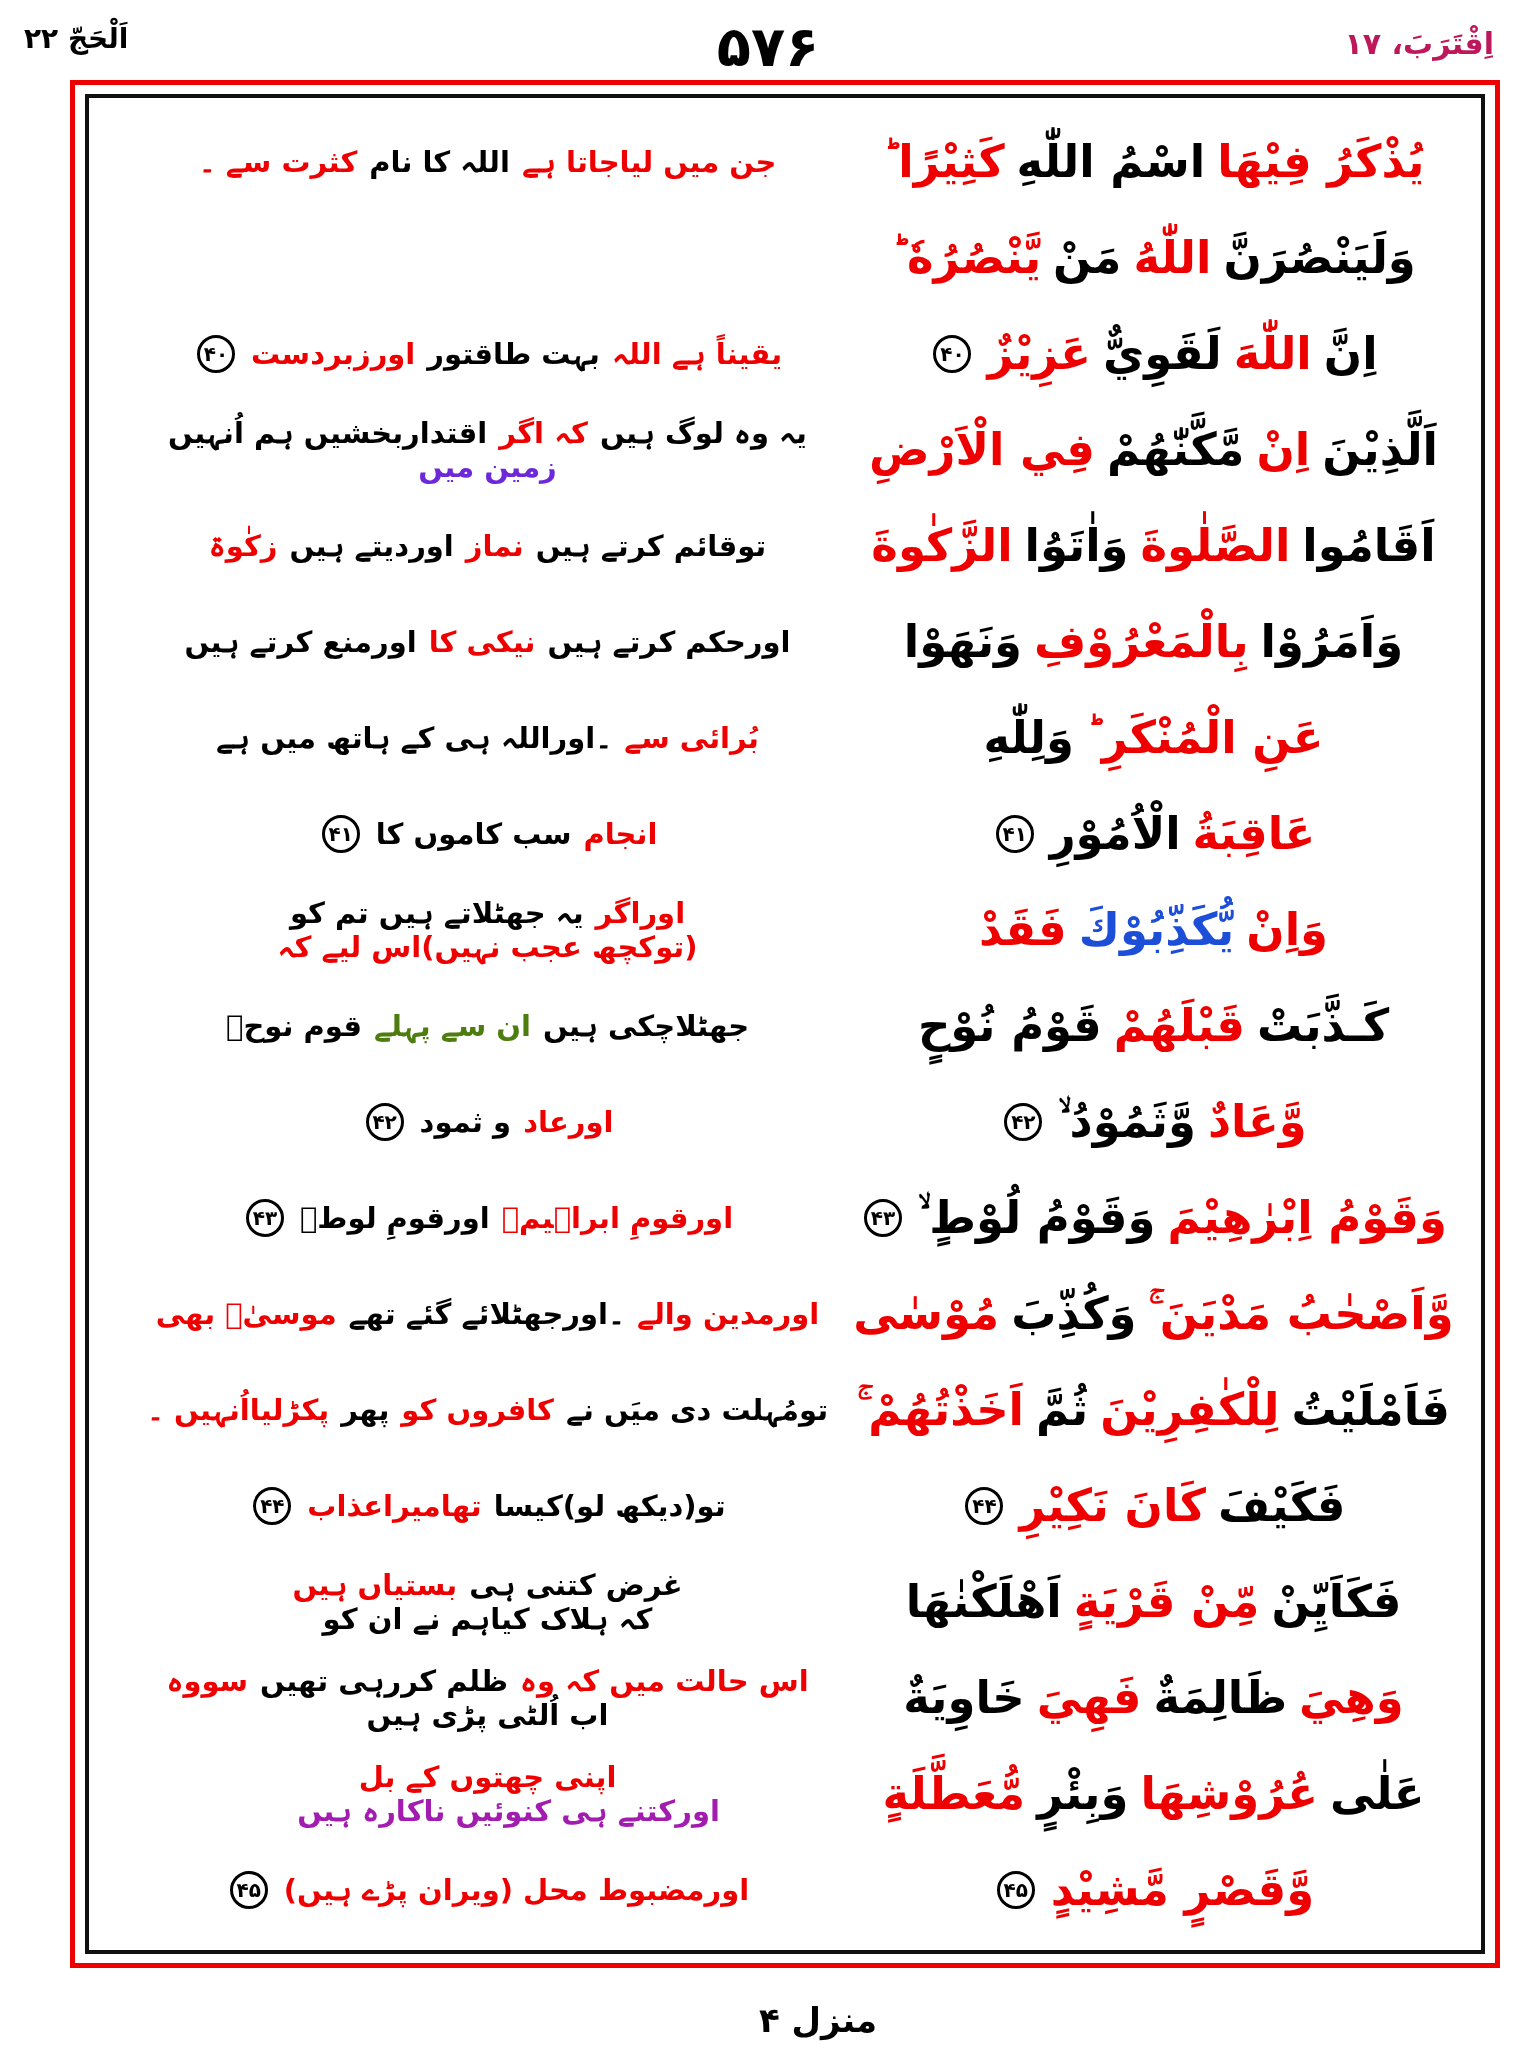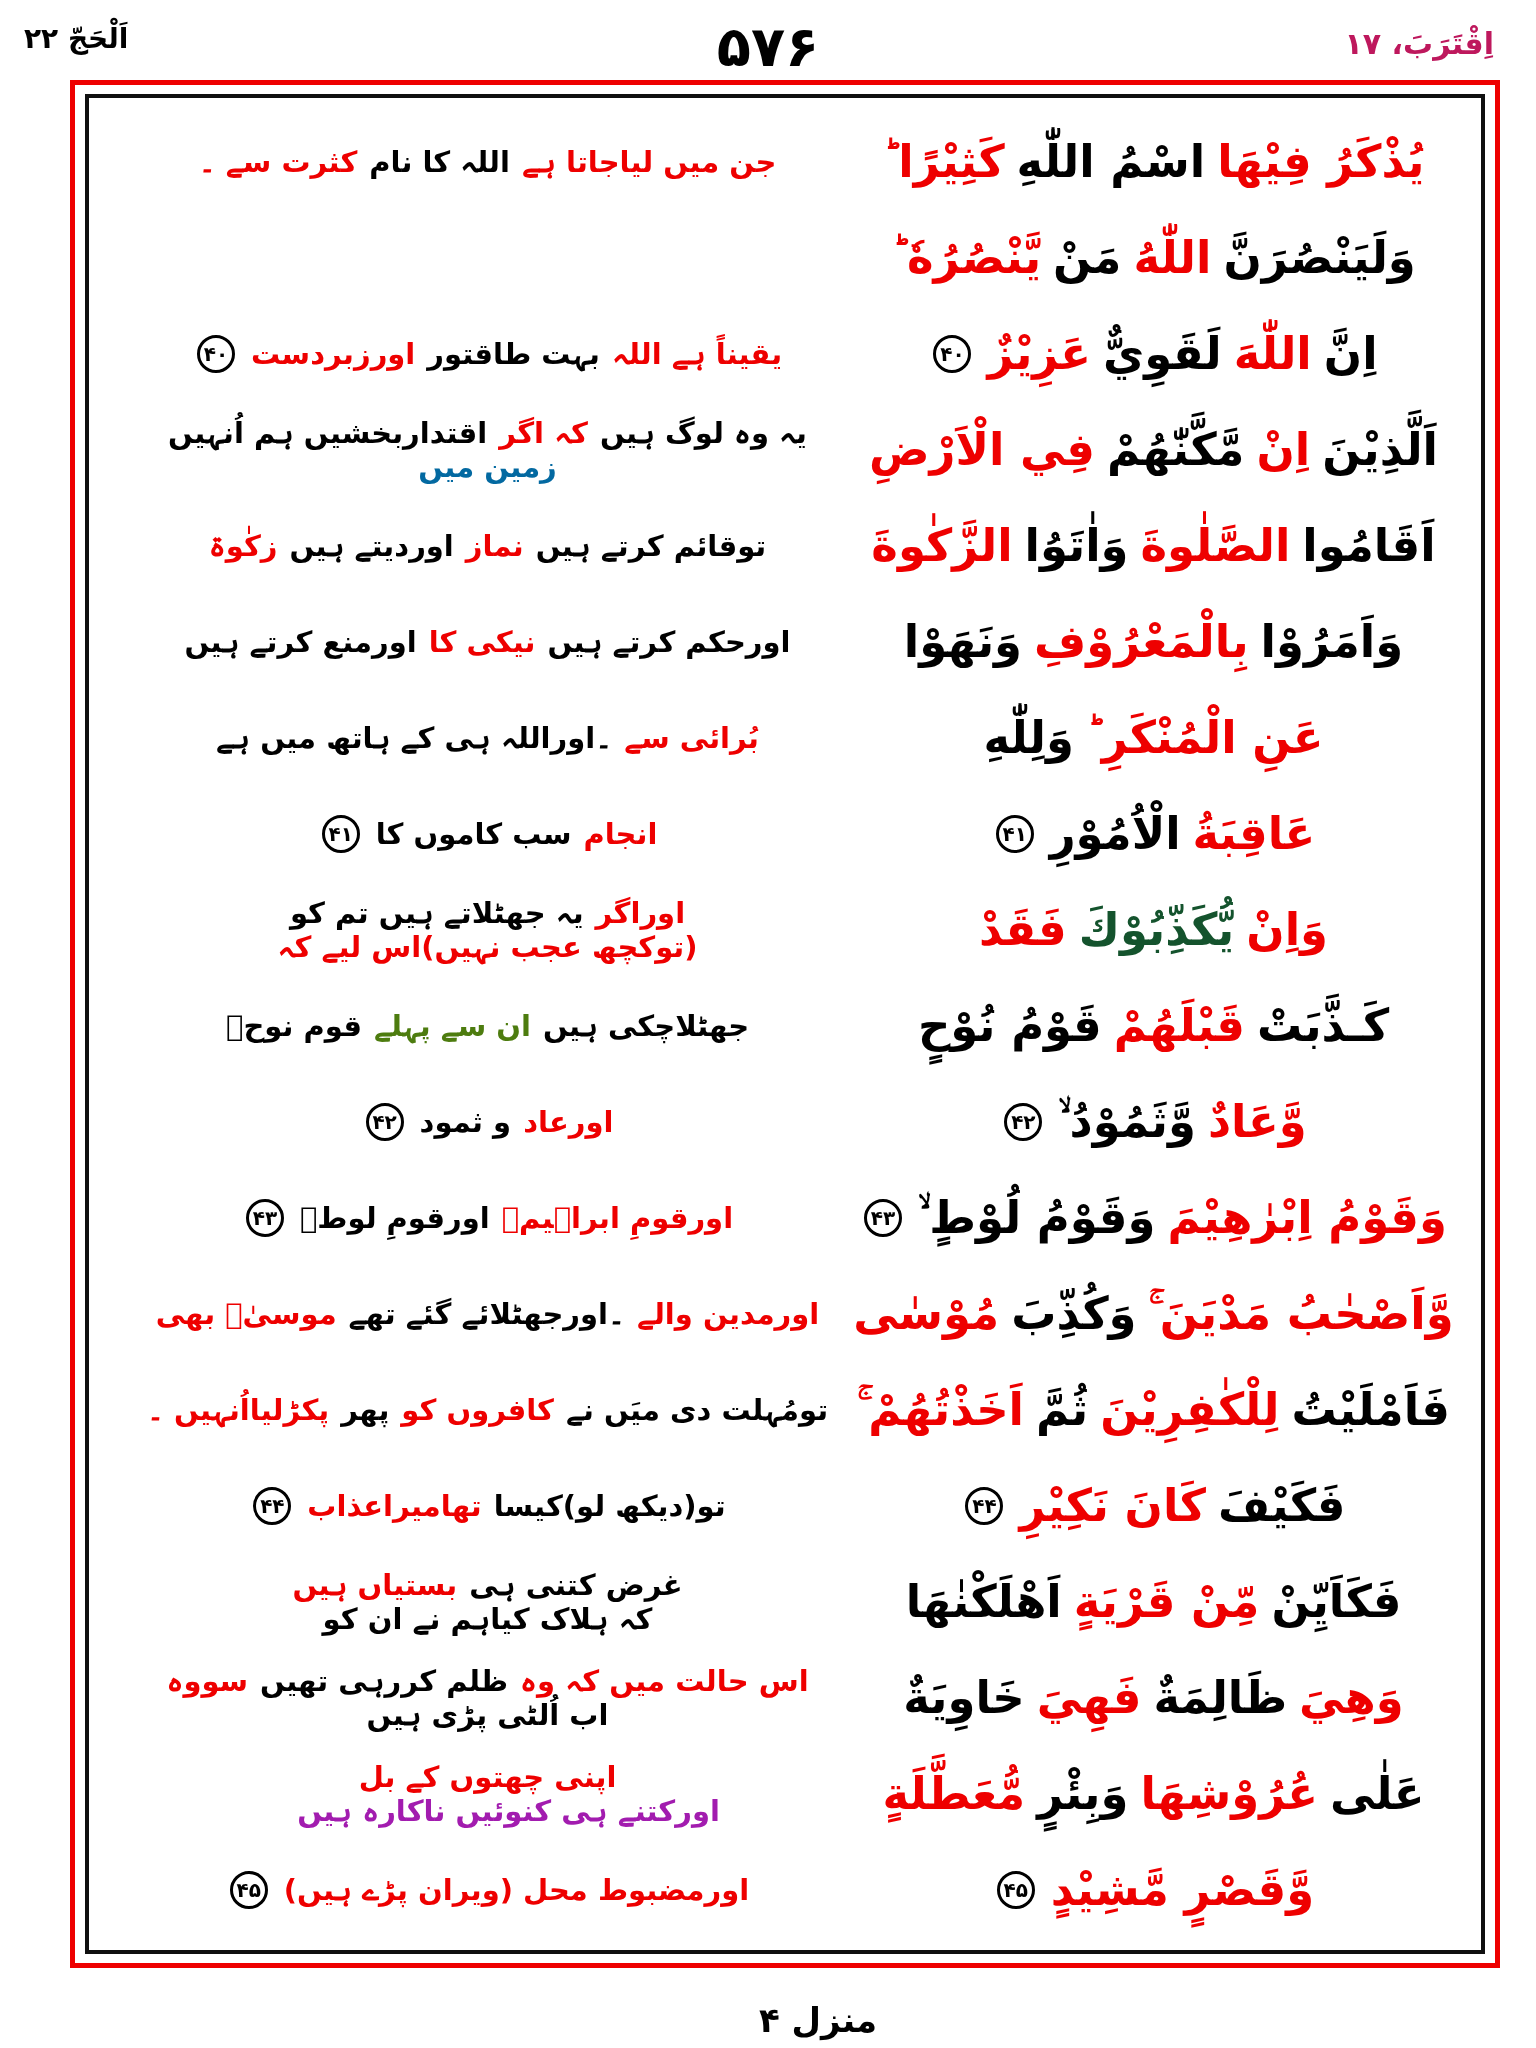--- a/index.html
+++ b/index.html
@@ -82,21 +82,21 @@
             <div class="cell arabic">
               <span style="color: rgb(0, 0, 0);">اَلَّذِيْنَ</span>
               <span style="color: rgb(238, 0, 0);">اِنْ</span>
               <span style="color: rgb(0, 0, 0);">مَّكَّنّٰهُمْ</span>
               <span style="color: rgb(238, 0, 0);">فِي الْاَرْضِ</span>
             </div>
             <div class="cell urdu">
               <span style="color: rgb(0, 0, 0);">یہ وہ لوگ ہیں</span>
               <span style="color: rgb(238, 0, 0);">کہ اگر</span>
               <span style="color: rgb(0, 0, 0);">اقتداربخشیں ہم اُنہیں</span>
-              <span style="color: #0369a1;">زمین میں</span>
+              <span style="color: #6d28d9;">زمین میں</span>
             </div>
           </div>
           <div class="row">
             <div class="cell arabic">
               <span style="color: rgb(0, 0, 0);">اَقَامُوا</span>
               <span style="color: rgb(238, 0, 0);">الصَّلٰوةَ</span>
               <span style="color: rgb(0, 0, 0);">وَاٰتَوُا</span>
               <span style="color: rgb(238, 0, 0);">الزَّكٰوةَ</span>
             </div>
             <div class="cell urdu">
@@ -136,21 +136,21 @@
             </div>
             <div class="cell urdu">
               <span style="color: rgb(238, 0, 0);">انجام</span>
               <span style="color: rgb(0, 0, 0);">سب کاموں کا</span>
               <span class="vcircle">۴۱</span>
             </div>
           </div>
           <div class="row">
             <div class="cell arabic">
               <span style="color: rgb(238, 0, 0);">وَاِنْ</span>
-              <span style="color: #14532d;">يُّكَذِّبُوْكَ</span>
+              <span style="color: #1d4ed8;">يُّكَذِّبُوْكَ</span>
               <span style="color: rgb(238, 0, 0);">فَقَدْ</span>
             </div>
             <div class="cell urdu">
               <span style="color: rgb(238, 0, 0);">اوراگر</span>
               <span style="color: rgb(0, 0, 0);">یہ جھٹلاتے ہیں تم کو</span>
               <span style="color: rgb(238, 0, 0);">(توکچھ عجب نہیں)اس لیے کہ</span>
             </div>
           </div>
           <div class="row">
             <div class="cell arabic">

